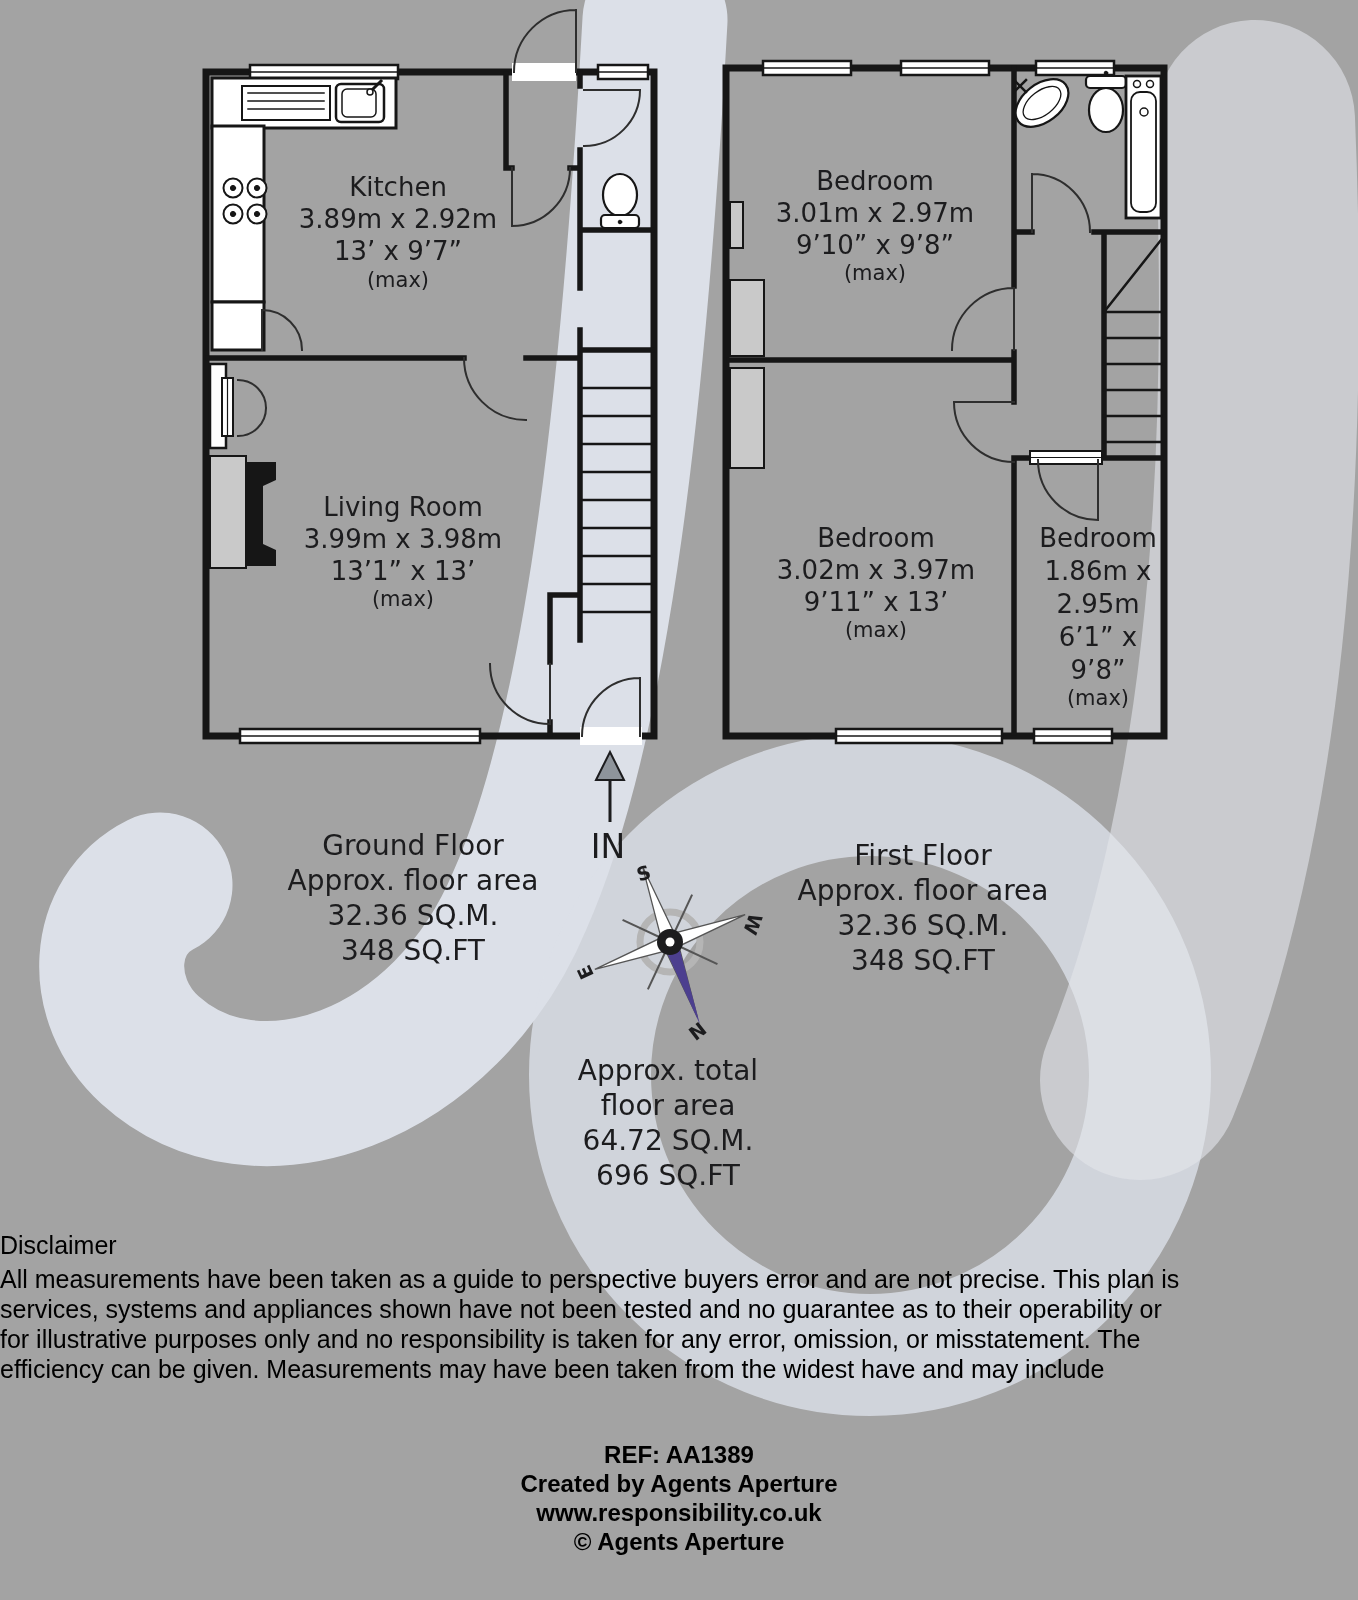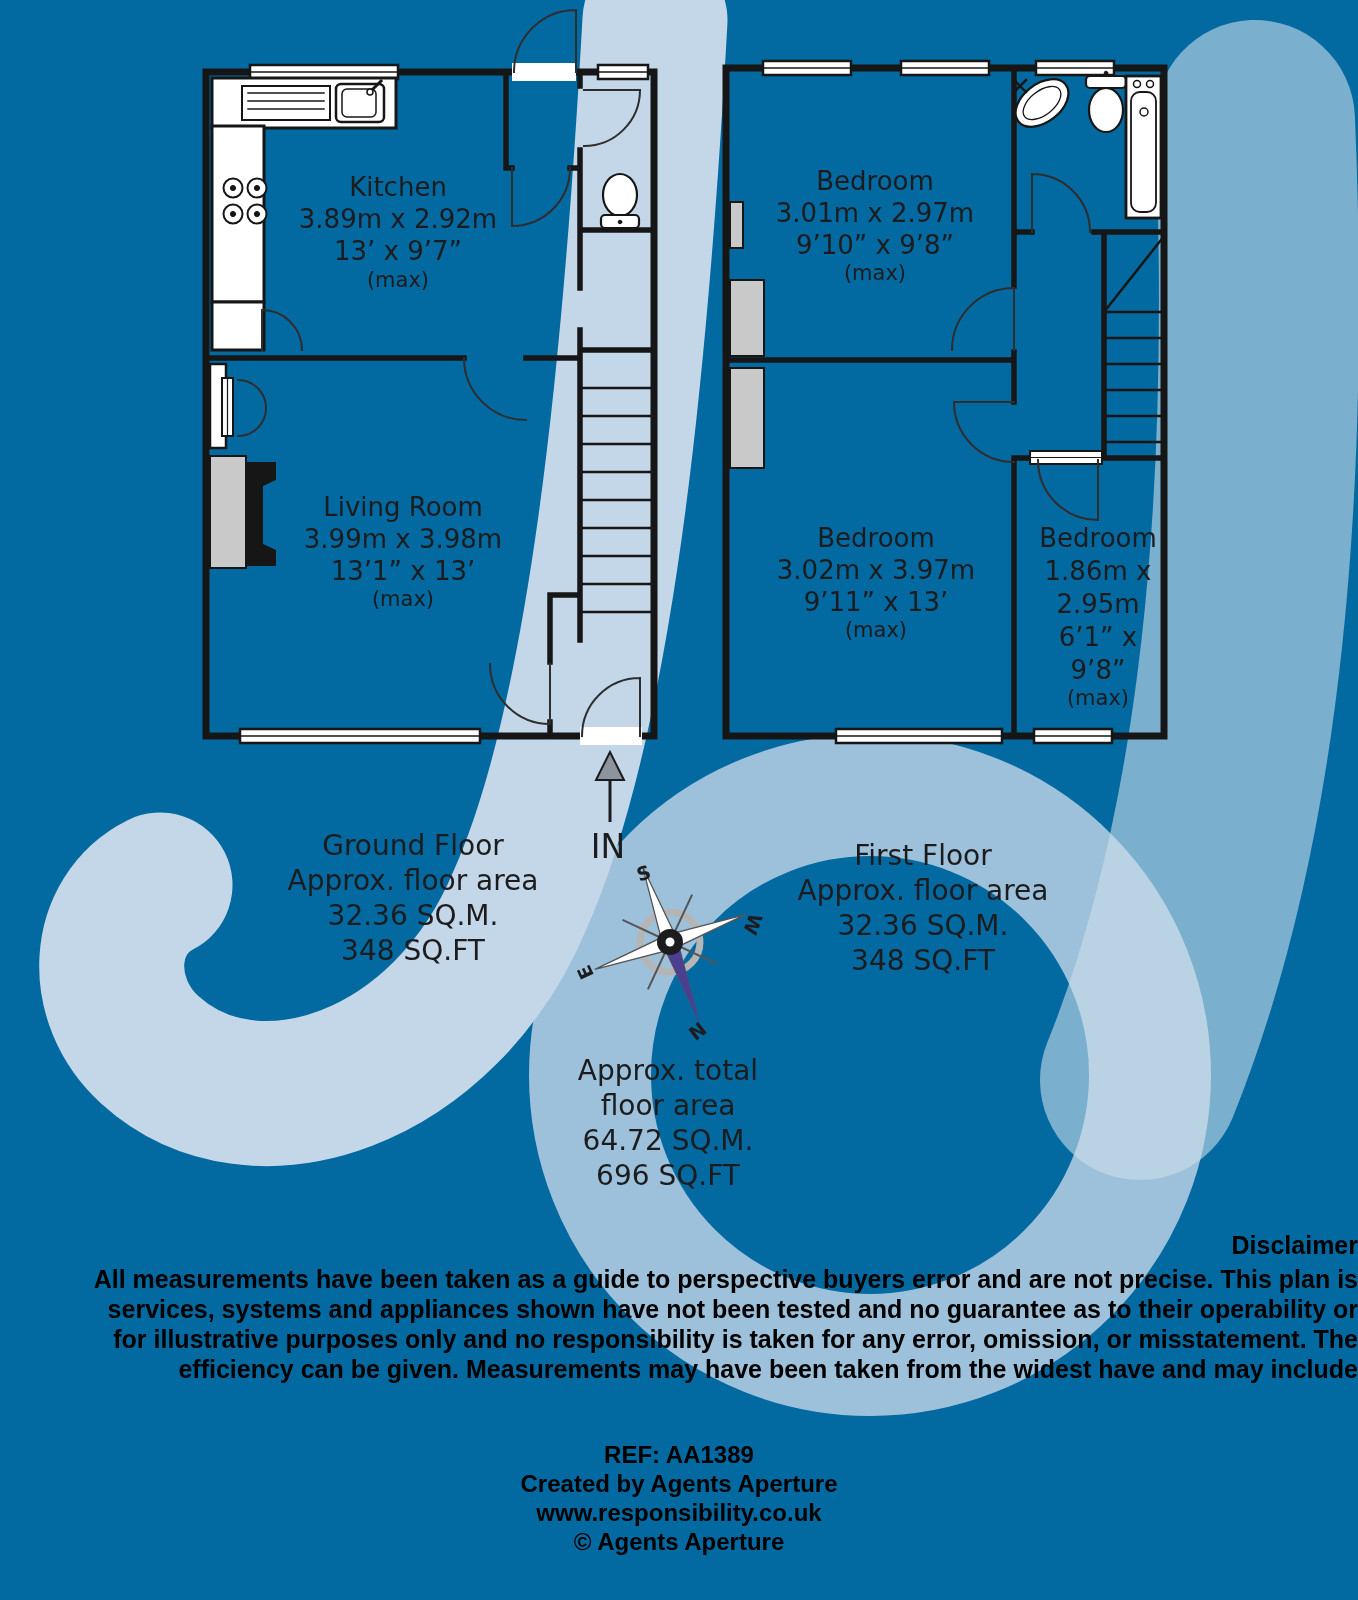--- a/index.html
+++ b/index.html
@@ -1,25 +1,25 @@
 <!DOCTYPE html>
 <html><head>
 <meta charset="utf-8">
 <style>
   html,body{margin:0;padding:0;background:#ffffff;}
-  .canvas{position:relative;width:1358px;height:1600px;background:#0369a1;overflow:hidden;
+  .canvas{position:relative;width:1358px;height:1600px;background:#a3a3a3;overflow:hidden;
           font-family:"DejaVu Sans",sans-serif;}
   .canvas svg{position:absolute;left:0;top:0;}
   .plan-label{fill:#1c1c1e;font-family:"DejaVu Sans",sans-serif;font-size:26px;text-anchor:middle;}
   .plan-label-small{fill:#1c1c1e;font-family:"DejaVu Sans",sans-serif;font-size:21px;text-anchor:middle;}
   .area-label{fill:#1c1c1e;font-family:"DejaVu Sans",sans-serif;font-size:28px;text-anchor:middle;}
   .compass-letter{fill:#1c1c1e;font-family:"DejaVu Sans",sans-serif;font-size:19px;font-weight:bold;text-anchor:middle;}
   .in-label{fill:#1c1c1e;font-family:"DejaVu Sans",sans-serif;font-size:33px;text-anchor:middle;}
-  .disclaimer{position:absolute;left:0;right:0;top:1230px;text-align:right;color:#000;
-              font-family:"Liberation Sans",sans-serif;font-weight:bold;font-size:25px;line-height:30px;}
+  .disclaimer{position:absolute;left:0;right:0;top:1230px;text-align:left;color:#000;
+              font-family:"Liberation Sans",sans-serif;font-weight:normal;font-size:25px;line-height:30px;}
   .disclaimer .title{margin-bottom:4px;}
   .footer{position:absolute;left:0;right:0;top:1440px;text-align:center;color:#000;
           font-family:"Liberation Sans",sans-serif;font-weight:bold;font-size:24px;line-height:29px;}
 </style>
 </head>
 <body>
 
 <div class="canvas">
 
 <svg width="1358" height="1600" viewBox="0 0 1358 1600">

